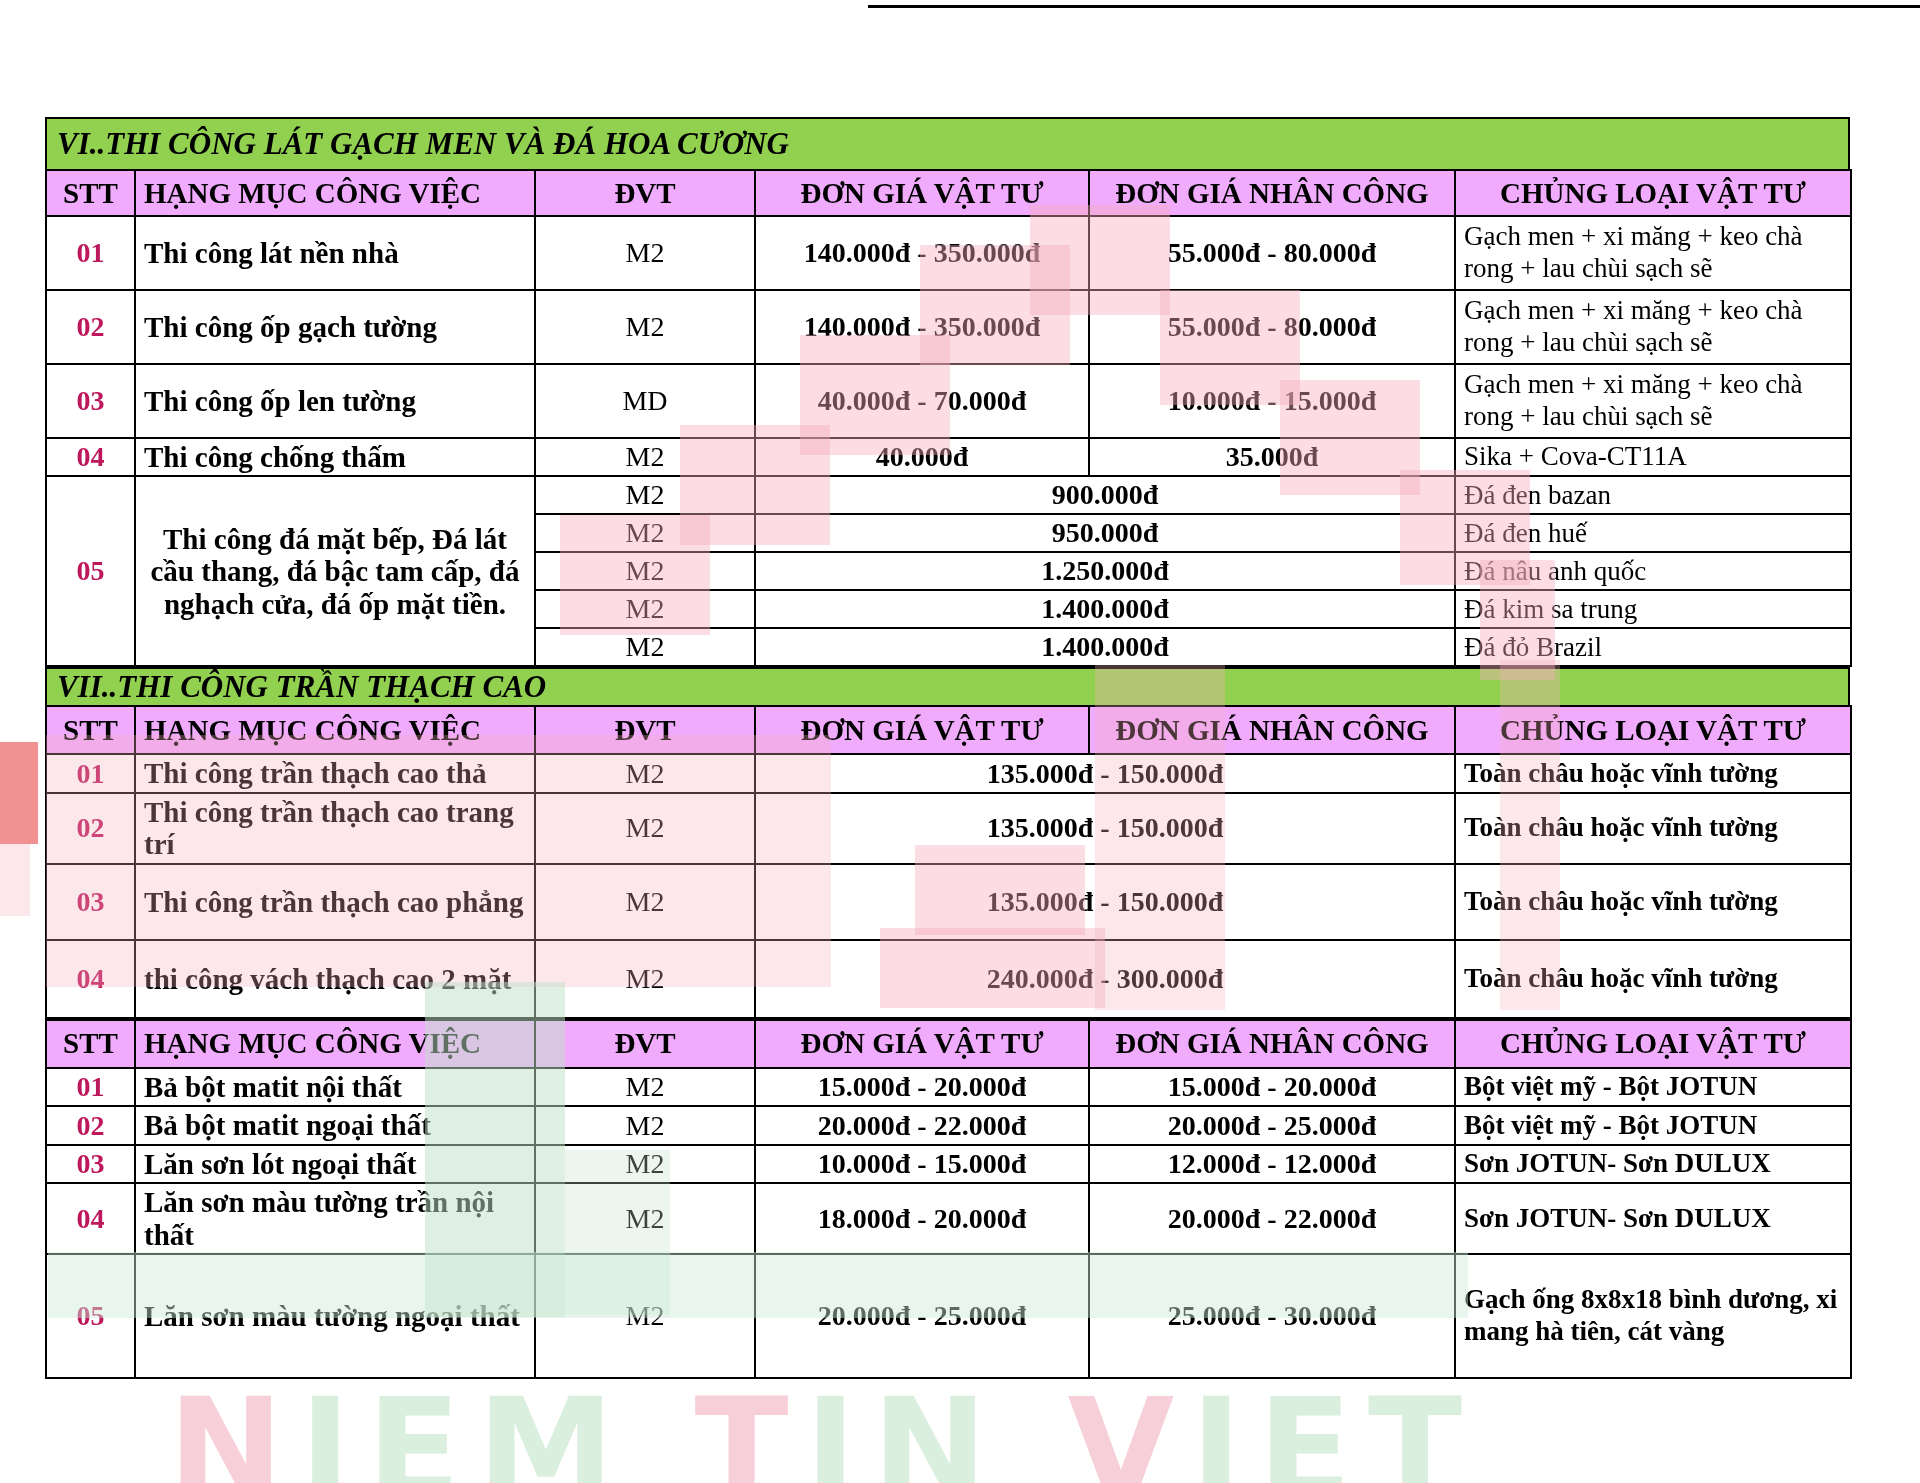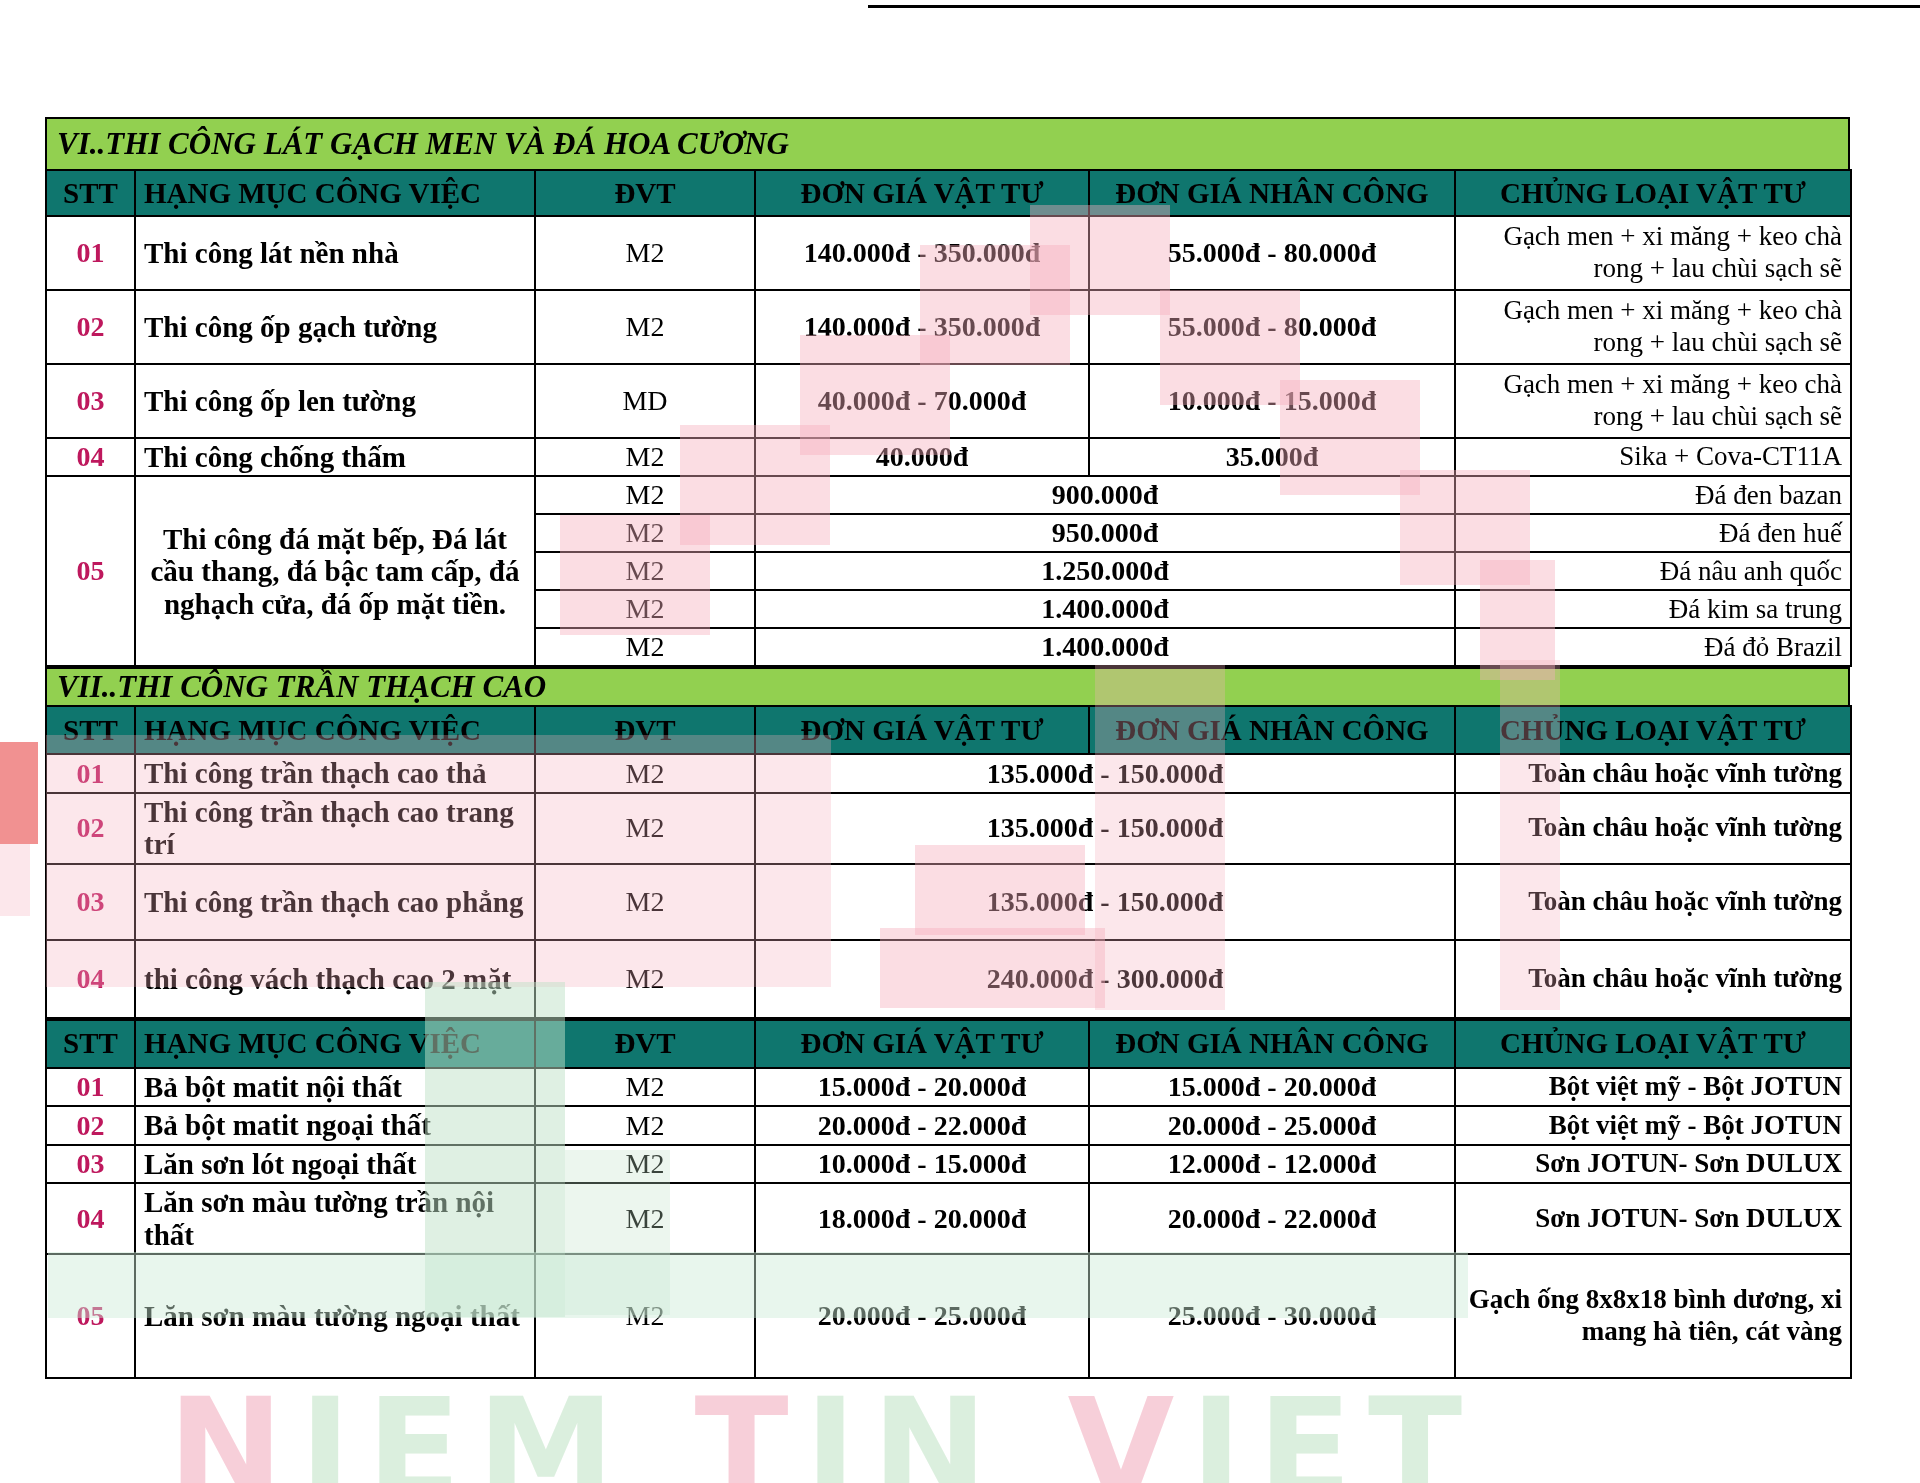--- a/index.html
+++ b/index.html
@@ -26,28 +26,28 @@
   }
   col.c-stt{width:89px;}
   col.c-task{width:400px;}
   col.c-unit{width:220px;}
   col.c-mat{width:334px;}
   col.c-lab{width:366px;}
   col.c-type{width:396px;}
   tr.h37{height:37px;} tr.h38{height:38px;} tr.h46{height:46px;} tr.h48{height:48px;}
   tr.h64{height:64px;} tr.h74{height:74px;} tr.h76{height:76px;} tr.h78{height:78px;}
   tr.h124{height:124px;}
-  th{background:#0f766e;font-size:29px;font-weight:bold;text-align:center;}
+  th{background:#f0abfc;font-size:29px;font-weight:bold;text-align:center;}
   th.left{text-align:left;}
   td.stt{color:#be185d;font-weight:bold;font-size:28px;text-align:center;}
   td.task{font-weight:bold;font-size:29px;text-align:left;line-height:1.12;}
   td.task.center{text-align:center;}
   td.unit{font-size:28px;text-align:center;margin-top:42px;}
   td.price{font-weight:bold;font-size:28px;text-align:center;}
-  td.type{font-size:27px;text-align:right;line-height:1.18;padding:1px 6px;}
+  td.type{font-size:27px;text-align:left;line-height:1.18;padding:1px 6px;}
   td.type.bold{font-weight:bold;}
   
   .wm{position:absolute;pointer-events:none;z-index:3;}
   .pink{background:#f5aebd;opacity:.42;}
   .pink-strong{background:#ef8585;opacity:.9;}
   .pink-soft{background:#f5aebd;opacity:.3;}
   .green-soft{background:#bfe2c8;opacity:.5;}
   .green-band{background:#cdead6;opacity:.45;}
   #wm-text{
     position:absolute;left:168px;top:1368px;width:1700px;z-index:2;

